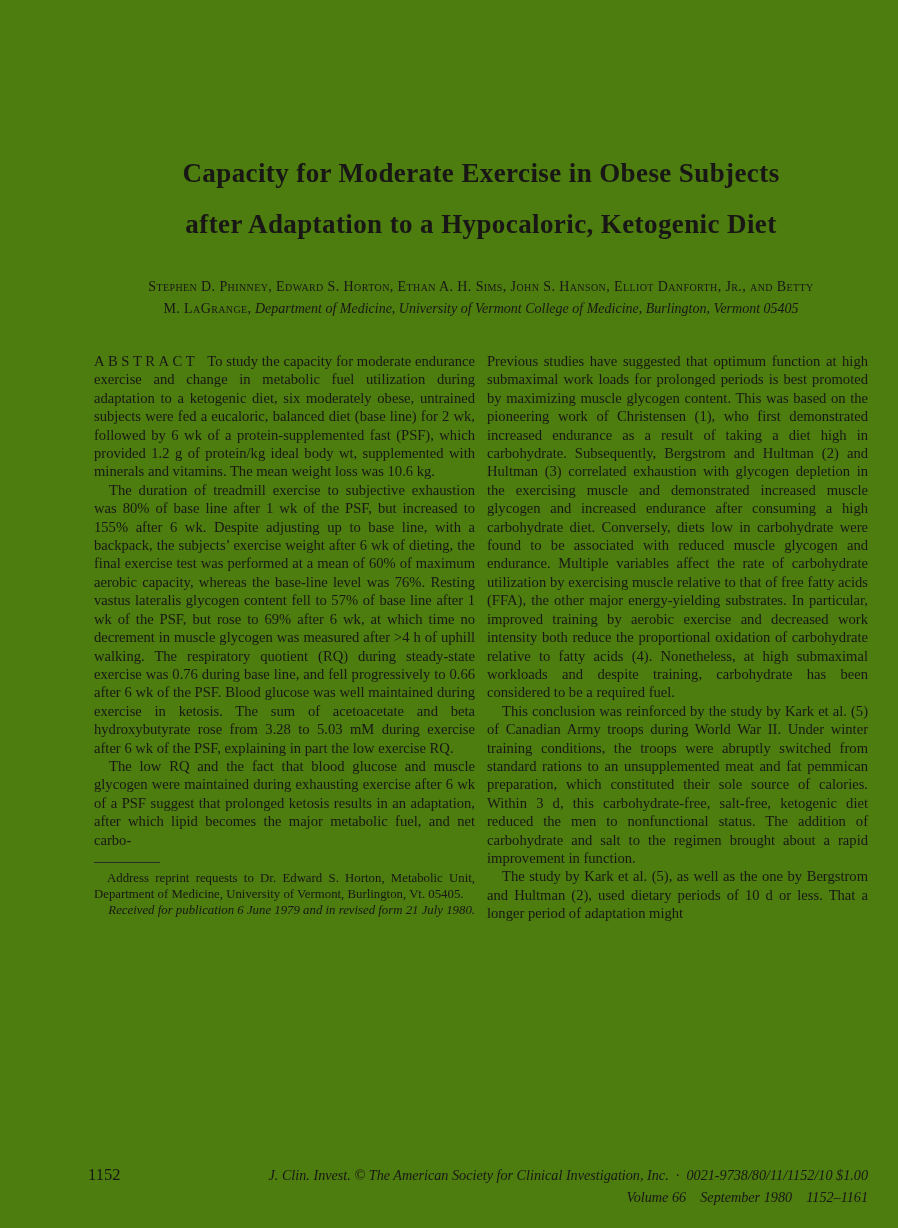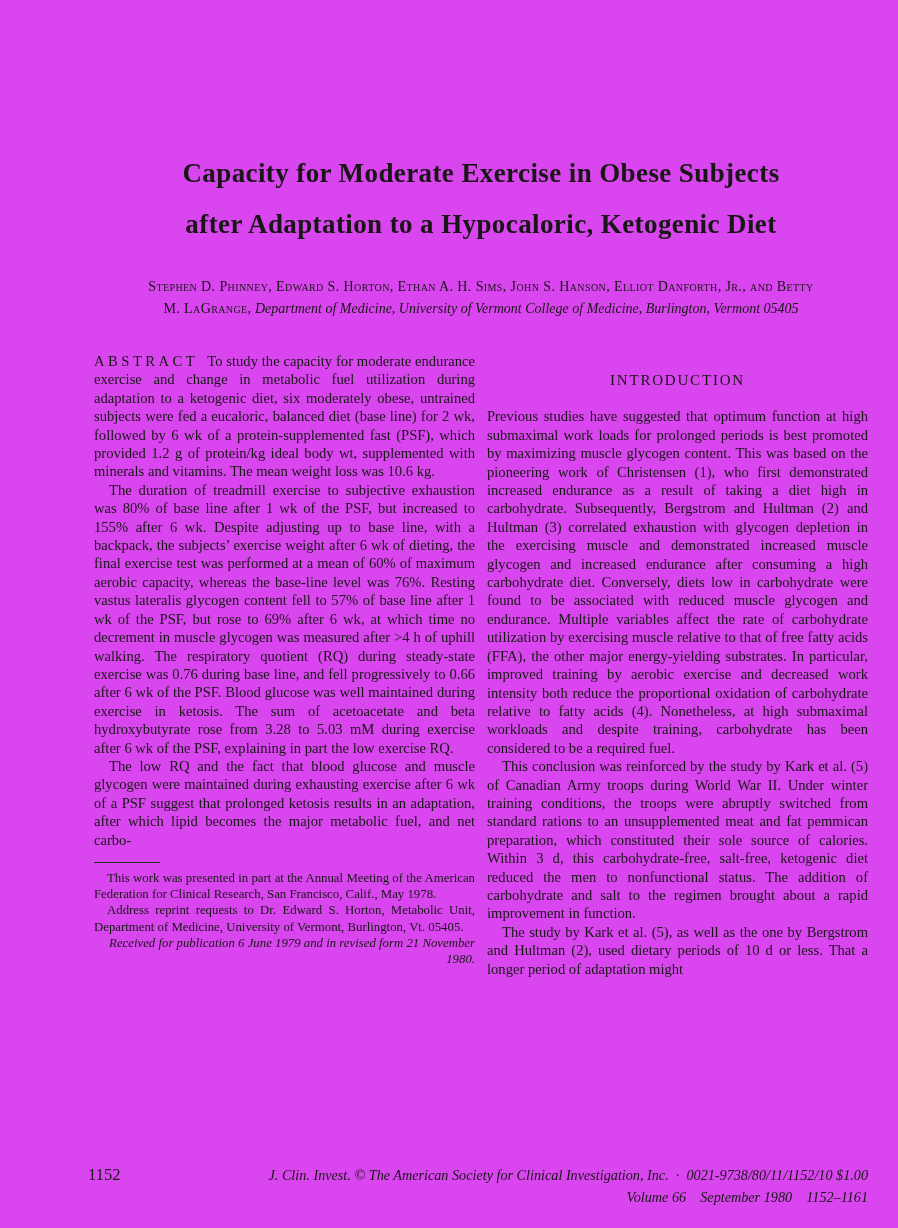--- a/index.html
+++ b/index.html
@@ -4,21 +4,21 @@
 <style>
   html, body {
     margin: 0;
     padding: 0;
     background: #fbfbf8;
   }
   .page {
     position: relative;
     width: 898px;
     height: 1228px;
-    background: #d946ef;
+    background: #4d7c0f;
     box-sizing: border-box;
     padding: 148px 30px 0 94px;
     font-family: "Liberation Serif", serif;
     color: #181715;
     overflow: hidden;
   }
   .title-block { text-align: center; }
   .paper-title {
     margin: 0;
     font-size: 27px;
@@ -120,28 +120,26 @@
 
     <section class="col left">
       <p class="para">
         <span class="abstract-label">ABSTRACT</span><span>To study the capacity for moderate endurance exercise and change in metabolic fuel utilization during adaptation to a ketogenic diet, six moderately obese, untrained subjects were fed a eucaloric, balanced diet (base line) for 2 wk, followed by 6 wk of a protein-supplemented fast (PSF), which provided 1.2 g of protein/kg ideal body wt, supplemented with minerals and vitamins. The mean weight loss was 10.6 kg.</span>
       </p>
       <p class="para indent">The duration of treadmill exercise to subjective exhaustion was 80% of base line after 1 wk of the PSF, but increased to 155% after 6 wk. Despite adjusting up to base line, with a backpack, the subjects’ exercise weight after 6 wk of dieting, the final exercise test was performed at a mean of 60% of maximum aerobic capacity, whereas the base-line level was 76%. Resting vastus lateralis glycogen content fell to 57% of base line after 1 wk of the PSF, but rose to 69% after 6 wk, at which time no decrement in muscle glycogen was measured after &gt;4 h of uphill walking. The respiratory quotient (RQ) during steady-state exercise was 0.76 during base line, and fell progressively to 0.66 after 6 wk of the PSF. Blood glucose was well maintained during exercise in ketosis. The sum of acetoacetate and beta hydroxybutyrate rose from 3.28 to 5.03 mM during exercise after 6 wk of the PSF, explaining in part the low exercise RQ.</p>
       <p class="para indent">The low RQ and the fact that blood glucose and muscle glycogen were maintained during exhausting exercise after 6 wk of a PSF suggest that prolonged ketosis results in an adaptation, after which lipid becomes the major metabolic fuel, and net carbo-</p>
 
       <div class="footnote">
         <div class="footnote-rule"></div>
-        <p class="fn">This work was presented in part at the Annual Meeting of the American Federation for Clinical Research, San Francisco, Calif., May 1978.</p>
         <p class="fn">Address reprint requests to Dr. Edward S. Horton, Metabolic Unit, Department of Medicine, University of Vermont, Burlington, Vt. 05405.</p>
-        <p class="fn italic">Received for publication 6 June 1979 and in revised form 21 November 1980.</p>
+        <p class="fn italic">Received for publication 6 June 1979 and in revised form 21 July 1980.</p>
       </div>
     </section>
 
     <section class="col right">
-      <h2 class="section-heading">INTRODUCTION</h2>
       <p class="para">Previous studies have suggested that optimum function at high submaximal work loads for prolonged periods is best promoted by maximizing muscle glycogen content. This was based on the pioneering work of Christensen (1), who first demonstrated increased endurance as a result of taking a diet high in carbohydrate. Subsequently, Bergstrom and Hultman (2) and Hultman (3) correlated exhaustion with glycogen depletion in the exercising muscle and demonstrated increased muscle glycogen and increased endurance after consuming a high carbohydrate diet. Conversely, diets low in carbohydrate were found to be associated with reduced muscle glycogen and endurance. Multiple variables affect the rate of carbohydrate utilization by exercising muscle relative to that of free fatty acids (FFA), the other major energy-yielding substrates. In particular, improved training by aerobic exercise and decreased work intensity both reduce the proportional oxidation of carbohydrate relative to fatty acids (4). Nonetheless, at high submaximal workloads and despite training, carbohydrate has been considered to be a required fuel.</p>
       <p class="para indent">This conclusion was reinforced by the study by Kark et al. (5) of Canadian Army troops during World War II. Under winter training conditions, the troops were abruptly switched from standard rations to an unsupplemented meat and fat pemmican preparation, which constituted their sole source of calories. Within 3 d, this carbohydrate-free, salt-free, ketogenic diet reduced the men to nonfunctional status. The addition of carbohydrate and salt to the regimen brought about a rapid improvement in function.</p>
       <p class="para indent">The study by Kark et al. (5), as well as the one by Bergstrom and Hultman (2), used dietary periods of 10 d or less. That a longer period of adaptation might</p>
     </section>
 
   </main>
 
   <footer class="page-footer">
     <div class="footer-line1">
       <span class="page-number">1152</span>

